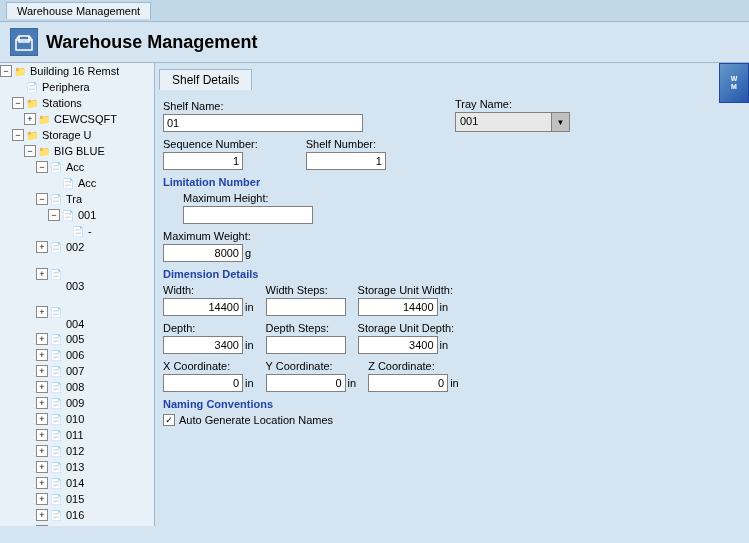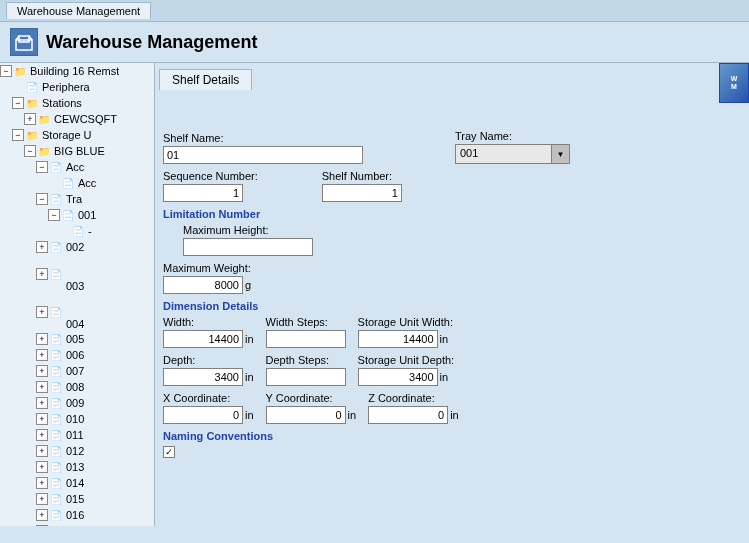--- a/index.html
+++ b/index.html
@@ -338,35 +338,35 @@
       </div>
     </div>
 
     <div class="form-area">
 
       <div class="form-row">
         <div class="field-group">
           <div class="field-label">Shelf Name:</div>
           <input type="text" class="field-input field-input-wide" value="01" style="">
         </div>
-        <div class="field-group" style="margin-left:80px;margin-top:32px;">
+        <div class="field-group" style="margin-left:80px;">
           <div class="field-label">Tray Name:</div>
           <div style="display:flex; border:1px solid #808080; background:#f0f0f0; height:20px; width:115px;">
             <div style="flex:1; font-size:11px; padding:2px 4px; background:#e8e8e8;">001</div>
             <div style="width:18px; background:#c0c0c0; border-left:1px solid #808080; display:flex; align-items:center; justify-content:center; font-size:8px;">▼</div>
           </div>
         </div>
       </div>
 
       <div class="form-row">
         <div class="field-group">
           <div class="field-label">Sequence Number:</div>
           <input type="text" class="field-input field-input-num right-align" value="1" style="">
         </div>
-        <div class="field-group" style="margin-left:52px;">
+        <div class="field-group" style="margin-left:36px;">
           <div class="field-label">Shelf Number:</div>
           <input type="text" class="field-input field-input-num right-align" value="1" style="">
         </div>
       </div>
 
       <div class="section-header">Limitation Number</div>
 
       <div class="form-row">
         <div class="field-group" style="margin-left:20px;">
           <div class="field-label">Maximum Height:</div>
@@ -448,18 +448,19 @@
           <div style="display:flex; align-items:center;">
             <input type="text" class="field-input field-input-num right-align" value="0" style="">
             <span class="unit-label">in</span>
           </div>
         </div>
       </div>
 
       <div class="section-header">Naming Conventions</div>
       <div class="checkbox-row">
         <div class="checkbox-box">✓</div>
+        <span class="field-label">Auto Generate Location Names</span>
       </div>
 
     </div>
   </div>
 
 </div>
 
 </body></html>

